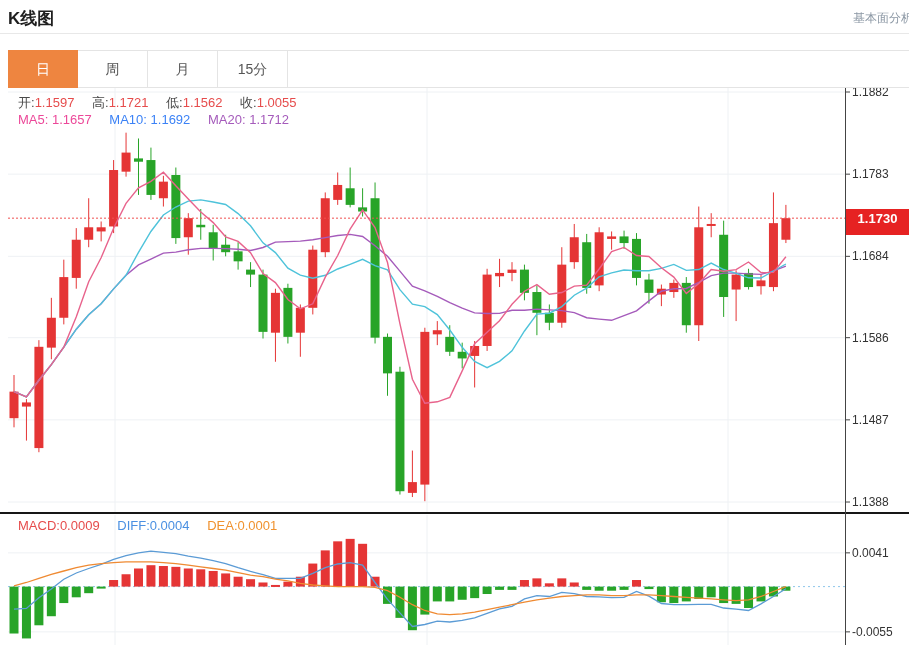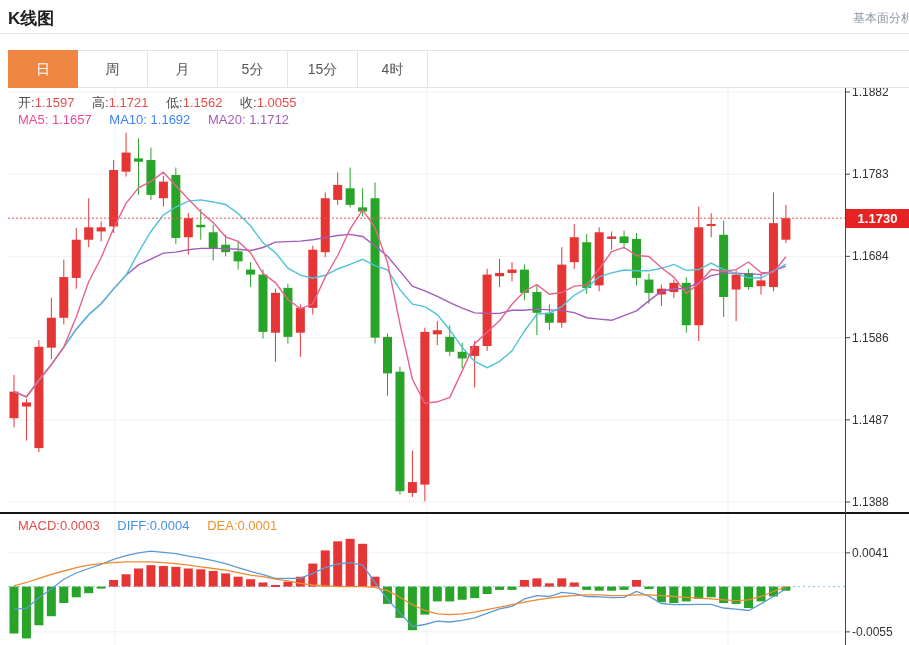--- a/index.html
+++ b/index.html
@@ -26,39 +26,37 @@
   .macd-row{top:430px;}
   .info-row .pair{margin-right:14px;}
   .lbl-dark{color:#4a4a4a;}
   .val-red,.lbl-red{color:#e64c4c;}
   .ma5-c{color:#ec4899;margin-top:44px;}
   .ma10-c{color:#3b82f6;}
   .ma20-c{color:#a55bbb;}
   .diff-c{color:#4a90e2;}
   .dea-c{color:#f0922e;}
   .price-tag{
-    position:absolute;left:846px;width:63px;height:19px;line-height:19px;text-align:center;
+    position:absolute;left:846px;width:63px;height:26px;line-height:19px;text-align:center;
     background:#e62222;color:#fff;font-size:13px;font-weight:bold;pointer-events:none;
   }
 </style>
 </head>
 <body>
 
 <div class="header">
   <div class="page-title">K线图</div>
   <a class="header-link">基本面分析&gt;</a>
 </div>
 
 <div class="tabbar" id="tabbar">
     <div class="tab sel">日</div>
     <div class="tab">周</div>
     <div class="tab">月</div>
-    <div class="tab">5分</div>
     <div class="tab">15分</div>
-    <div class="tab">4时</div>
     <div class="tab-fill"></div>
   </div>
 
 <div class="chart-wrap">
   <svg id="chart" width="909" height="557">
       <line x1="8" y1="4" x2="845" y2="4" stroke="#eef1f4"></line>
       <line x1="8" y1="86.17000000000016" x2="845" y2="86.17000000000016" stroke="#eef1f4"></line>
       <line x1="8" y1="168.3399999999985" x2="845" y2="168.3399999999985" stroke="#eef1f4"></line>
       <line x1="8" y1="249.67999999999876" x2="845" y2="249.67999999999876" stroke="#eef1f4"></line>
       <line x1="8" y1="331.8499999999989" x2="845" y2="331.8499999999989" stroke="#eef1f4"></line>
@@ -294,19 +292,19 @@
     <span class="pair"><span class="lbl-dark">收:</span><span class="val-red">1.0055</span></span>
   </div>
 
   <div class="info-row ma-row">
     <span class="pair ma5-c"><span>MA5:</span> <span>1.1657</span></span>
     <span class="pair ma10-c"><span>MA10:</span> <span>1.1692</span></span>
     <span class="pair ma20-c"><span>MA20:</span> <span>1.1712</span></span>
   </div>
 
   <div class="info-row macd-row">
-    <span class="pair lbl-red"><span>MACD:</span><span>0.0003</span></span>
+    <span class="pair lbl-red"><span>MACD:</span><span>0.0009</span></span>
     <span class="pair diff-c"><span>DIFF:</span><span>0.0004</span></span>
     <span class="pair dea-c"><span>DEA:</span><span>0.0001</span></span>
   </div>
 
   <div class="price-tag" id="price-tag" style="top: 120.66px;">1.1730</div>
 </div>
 
 </body></html>

